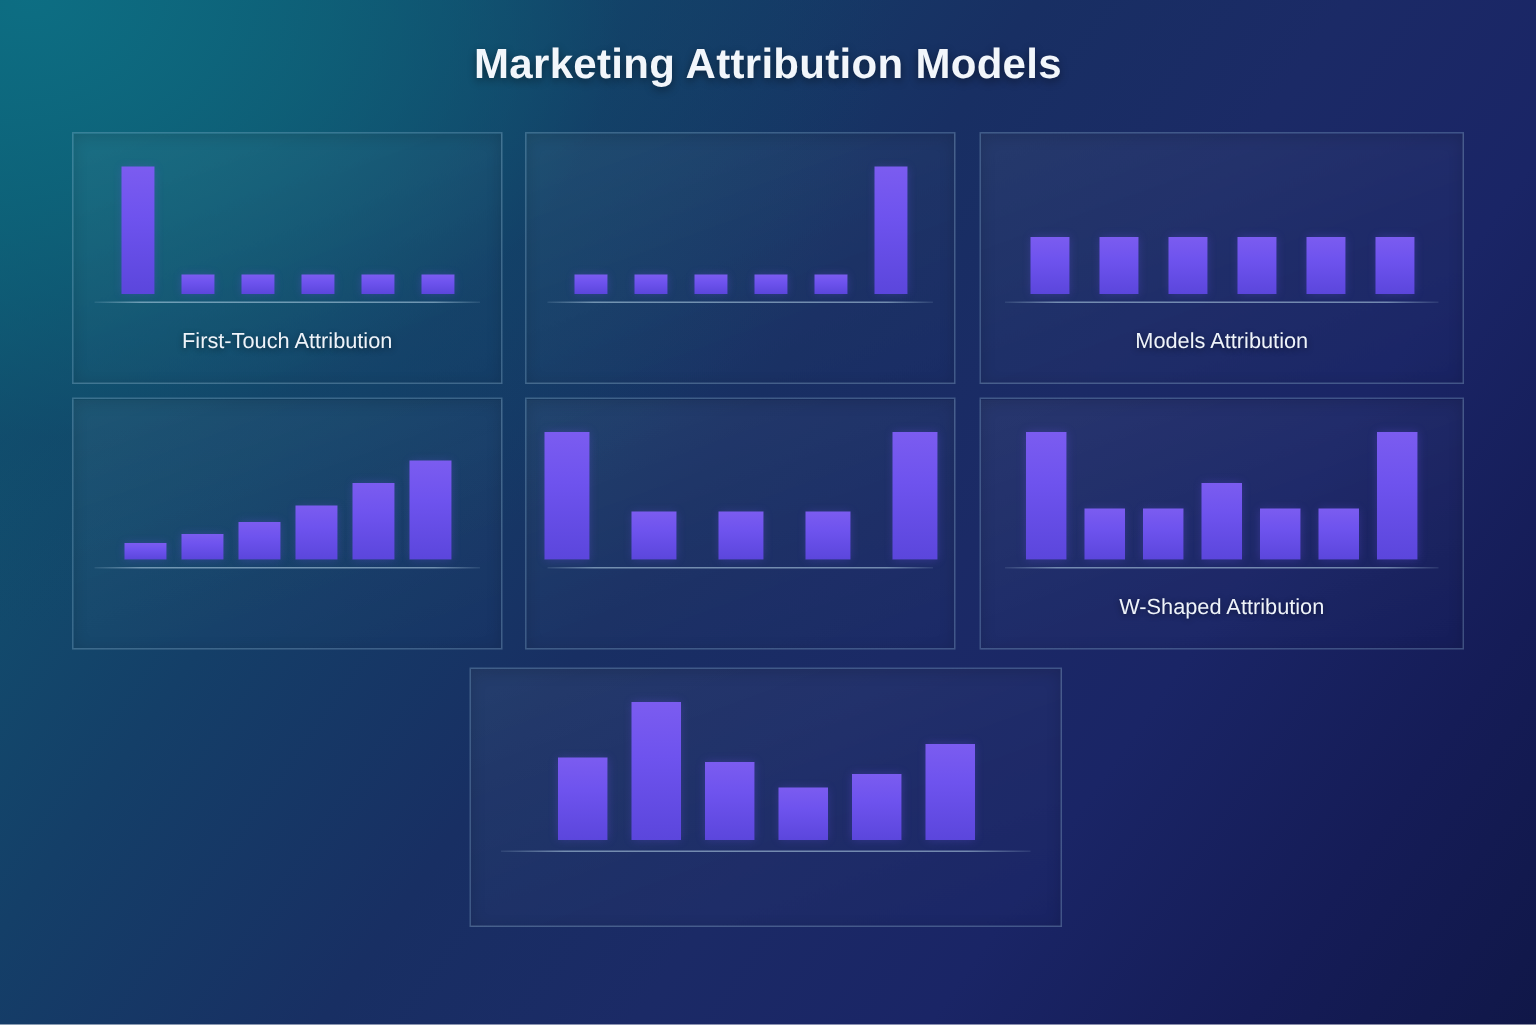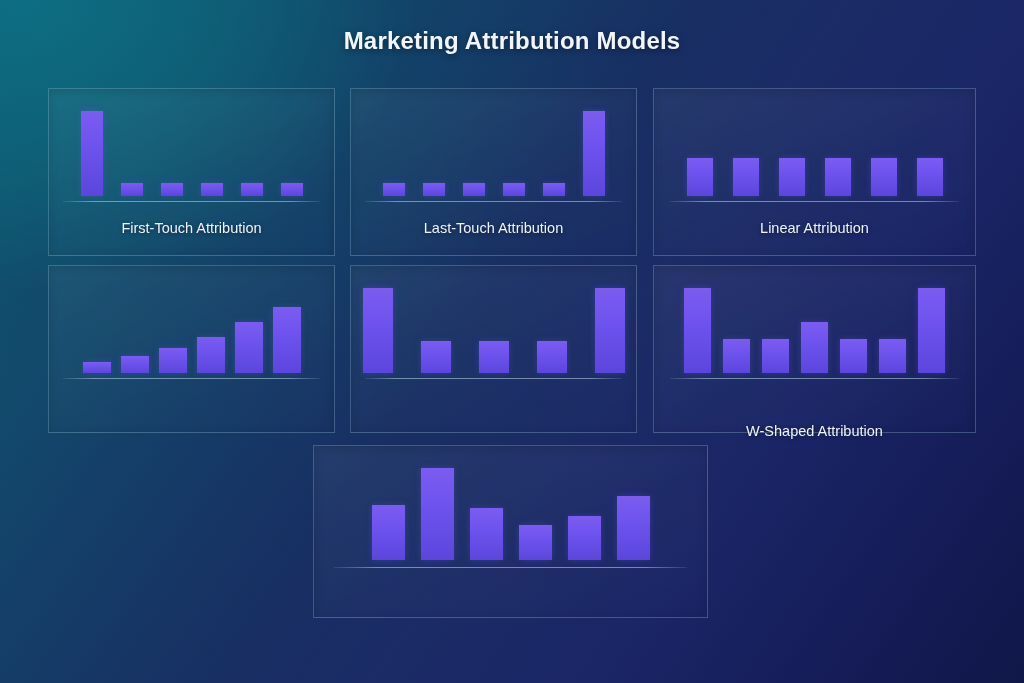--- a/index.html
+++ b/index.html
@@ -26,21 +26,21 @@
     height: 683px;
   }
 
   
   .page-title {
     position: absolute;
     top: 27px;
     left: 0;
     width: 1024px;
     text-align: center;
-    font-size: 24px;
+    font-size: 28px;
     font-weight: bold;
     letter-spacing: 0.2px;
     color: #f2f6fb;
     text-shadow: 0 2px 6px rgba(0,0,0,0.42);
   }
 
   
   .card {
     position: absolute;
     border: 1px solid rgba(150,190,215,0.30);
@@ -104,33 +104,32 @@
       <div class="card" style="left: 350px; top: 88px; width: 287px; height: 168px;">
         <div class="plot" style="top: 22px; height: 85px; gap: 18px;">
           <div class="bar" style="width: 22px; height: 12.75px;"></div>
           <div class="bar" style="width: 22px; height: 12.75px;"></div>
           <div class="bar" style="width: 22px; height: 12.75px;"></div>
           <div class="bar" style="width: 22px; height: 12.75px;"></div>
           <div class="bar" style="width: 22px; height: 12.75px;"></div>
           <div class="bar" style="width: 22px; height: 85px;"></div>
         </div>
         <div class="baseline" style="top: 112px; left: 14px; right: 14px;"></div>
-        <div class="card-label" style="top: 131px;">Last-Touch Attribution</div>
       </div>
       <div class="card" style="left: 653px; top: 88px; width: 323px; height: 168px;">
         <div class="plot" style="top: 22px; height: 85px; gap: 20px;">
           <div class="bar" style="width: 26px; height: 38.25px;"></div>
           <div class="bar" style="width: 26px; height: 38.25px;"></div>
           <div class="bar" style="width: 26px; height: 38.25px;"></div>
           <div class="bar" style="width: 26px; height: 38.25px;"></div>
           <div class="bar" style="width: 26px; height: 38.25px;"></div>
           <div class="bar" style="width: 26px; height: 38.25px;"></div>
         </div>
         <div class="baseline" style="top: 112px; left: 16px; right: 16px;"></div>
-        <div class="card-label" style="top: 131px;">Linear Attribution</div>
+        <div class="card-label" style="top: 131px;">Models Attribution</div>
       </div>
       <div class="card" style="left: 48px; top: 265px; width: 287px; height: 168px;">
         <div class="plot" style="top: 22px; height: 85px; gap: 10px;">
           <div class="bar" style="width: 28px; height: 11.05px;"></div>
           <div class="bar" style="width: 28px; height: 17px;"></div>
           <div class="bar" style="width: 28px; height: 25.5px;"></div>
           <div class="bar" style="width: 28px; height: 35.7px;"></div>
           <div class="bar" style="width: 28px; height: 51px;"></div>
           <div class="bar" style="width: 28px; height: 66.3px;"></div>
         </div>
@@ -150,21 +149,21 @@
         <div class="plot" style="top: 22px; height: 85px; gap: 12px;">
           <div class="bar" style="width: 27px; height: 85px;"></div>
           <div class="bar" style="width: 27px; height: 34px;"></div>
           <div class="bar" style="width: 27px; height: 34px;"></div>
           <div class="bar" style="width: 27px; height: 51px;"></div>
           <div class="bar" style="width: 27px; height: 34px;"></div>
           <div class="bar" style="width: 27px; height: 34px;"></div>
           <div class="bar" style="width: 27px; height: 85px;"></div>
         </div>
         <div class="baseline" style="top: 112px; left: 16px; right: 16px;"></div>
-        <div class="card-label" style="top: 131px; margin-top: 26px;">W-Shaped Attribution</div>
+        <div class="card-label" style="top: 131px;">W-Shaped Attribution</div>
       </div>
       <div class="card" style="left: 313px; top: 445px; width: 395px; height: 173px;">
         <div class="plot" style="top: 22px; height: 92px; gap: 16px;">
           <div class="bar" style="width: 33px; height: 55.2px;"></div>
           <div class="bar" style="width: 33px; height: 92px;"></div>
           <div class="bar" style="width: 33px; height: 52.44px;"></div>
           <div class="bar" style="width: 33px; height: 34.96px;"></div>
           <div class="bar" style="width: 33px; height: 44.16px;"></div>
           <div class="bar" style="width: 33px; height: 64.4px;"></div>
         </div>

